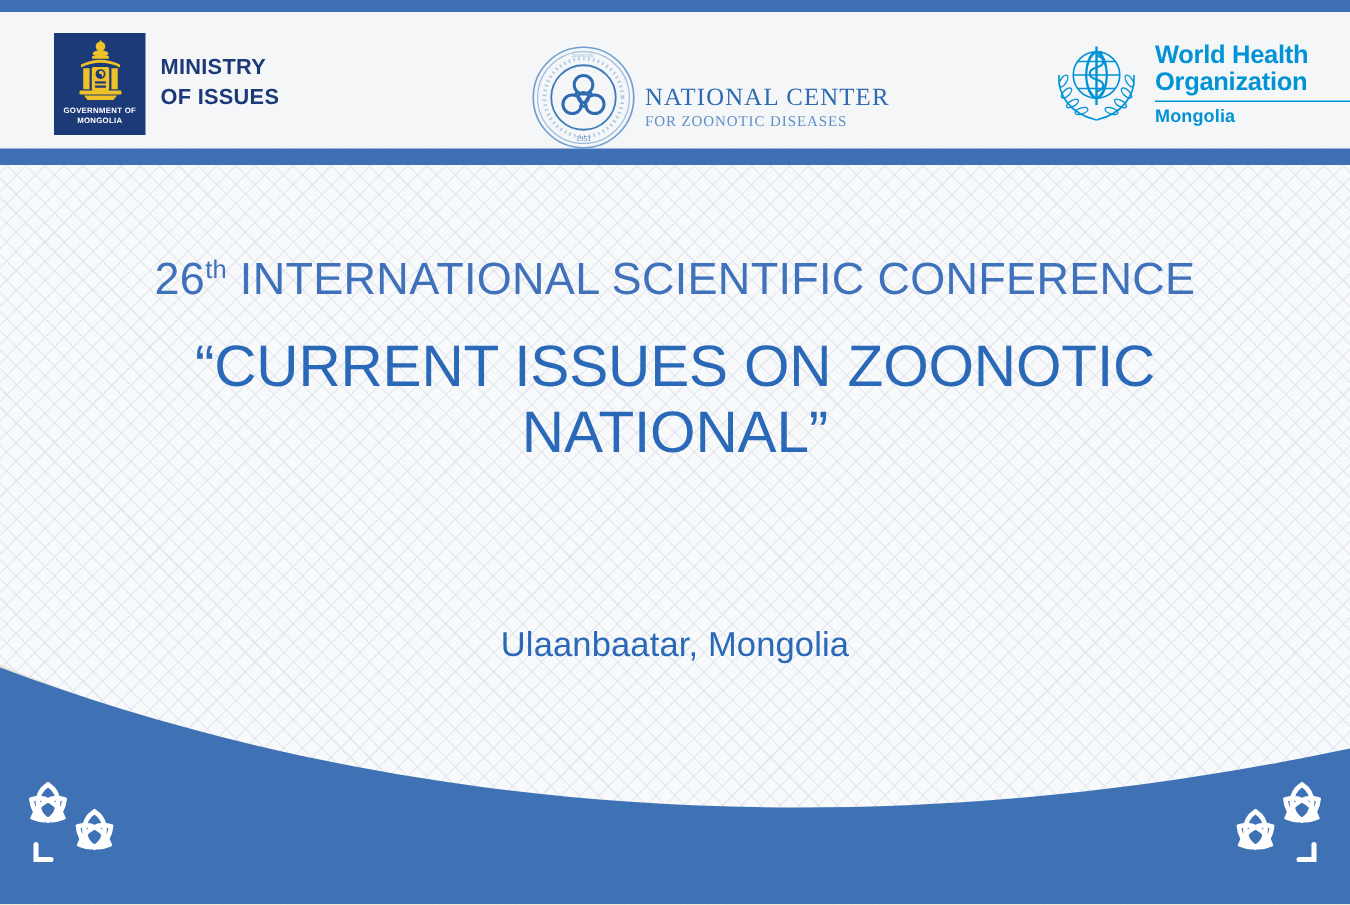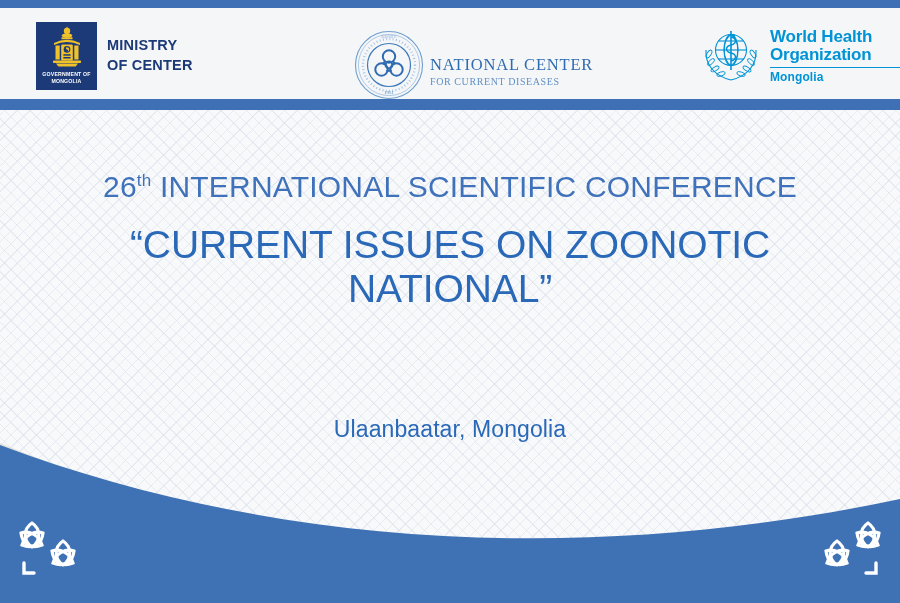--- a/index.html
+++ b/index.html
@@ -266,21 +266,21 @@
             <path d="M17 21.2 a2.2 2.2 0 0 1 0 4.4 a1.1 1.1 0 0 0 0 -2.2 a1.1 1.1 0 0 1 0 -2.2 z" fill="#f0c22a"></path>
             <rect x="13.4" y="28.2" width="7.2" height="1.5"></rect>
             <rect x="13.4" y="31.0" width="7.2" height="1.5"></rect>
           </g>
         </svg>
         <div class="gov-txt">GOVERNMENT OF</div>
         <div class="mn-txt">MONGOLIA</div>
       </div>
       <div class="moh-words">
         <div>MINISTRY</div>
-        <div>OF CENTER</div>
+        <div>OF ISSUES</div>
       </div>
     </div>
 
     <div class="logo-nczd">
       <svg width="74" height="74" viewBox="0 0 74 74">
         <circle cx="37" cy="37" r="33.5" fill="none" stroke="#6f9fd0" stroke-width="1.1"></circle>
         <circle cx="37" cy="37" r="30.6" fill="none" stroke="#9dbde0" stroke-width="0.8"></circle>
         <circle cx="37" cy="37" r="21.5" fill="none" stroke="#3f7cbb" stroke-width="1.2"></circle>
 
         <g stroke="#7ba4d2" stroke-width="0.9" opacity="0.85">
@@ -298,21 +298,21 @@
           <circle cx="44.5" cy="41.5" r="6.2"></circle>
           <circle cx="37" cy="37" r="3.4"></circle>
           <path d="M33.4 32.8 L30.8 36.0"></path>
           <path d="M40.6 32.8 L43.2 36.0"></path>
           <path d="M34.2 42.8 L39.8 42.8"></path>
         </g>
         <text x="37" y="66" text-anchor="middle" fill="#4f86c0" font-size="5" font-family="Liberation Serif, serif">1951</text>
       </svg>
       <div class="nczd-words">
         <div class="nczd-line1">NATIONAL CENTER</div>
-        <div class="nczd-line2">FOR CURRENT DISEASES</div>
+        <div class="nczd-line2">FOR ZOONOTIC DISEASES</div>
       </div>
     </div>
 
     <div class="logo-who">
       <svg width="62" height="60" viewBox="0 0 62 60">
         <g stroke="#0093d5" fill="none" stroke-width="1.1">
 
           <path d="M31 54 C14 50 5 38 6 24"></path>
           <path d="M31 54 C48 50 57 38 56 24"></path>
           <g stroke-width="0.9">

